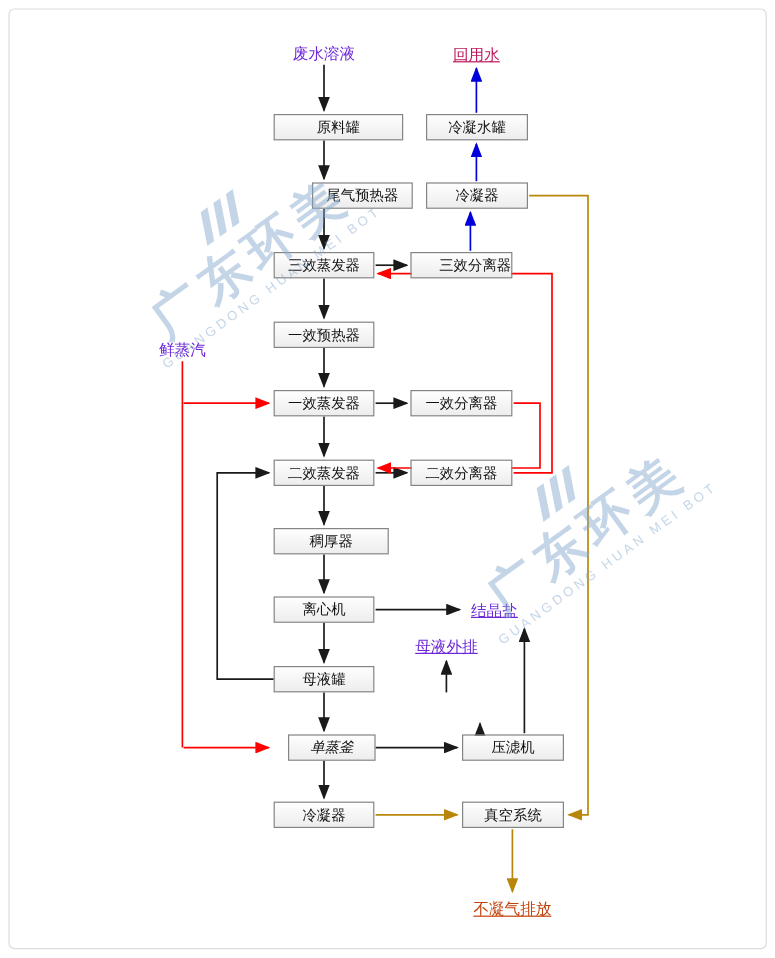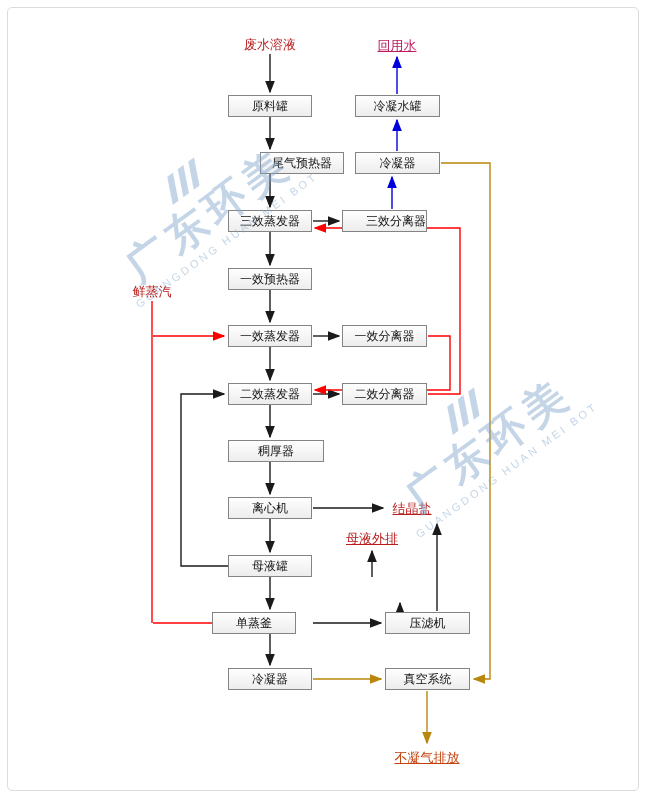--- a/index.html
+++ b/index.html
@@ -9,21 +9,21 @@
   }
   .frame{position:absolute;inset:7px;border:1px solid #dcdcdc;border-radius:5px;z-index:0;}
   .arrows{position:absolute;left:0;top:0;z-index:1;}
   .node{
     position:absolute;box-sizing:border-box;height:22px;
     background:linear-gradient(180deg,#fefefe 0%,#ededed 100%);
     border:1px solid #848484;text-align:center;font-size:12px;line-height:20px;
     color:#111;z-index:2;white-space:nowrap;
   }
   .flow-label{
-    position:absolute;transform:translateX(-50%);font-size:13px;color:#b91c1c;
+    position:absolute;transform:translateX(-50%);font-size:13px;color:#6d28d9;
     white-space:nowrap;z-index:2;line-height:15px;
   }
   .u{text-decoration:underline;}
   .blue{color:#be185d;}
   .gold{color:#c2410c;}
   .watermark{
     position:absolute;z-index:3;text-align:center;pointer-events:none;
     color:rgba(132,168,205,0.48);transform:rotate(-36deg);width:300px;
   }
   .wm-brand{font-size:42px;font-weight:bold;letter-spacing:6px;line-height:46px;}
@@ -97,35 +97,35 @@
     </g>
   </svg>
 
   <div class="flow-label" style="left:270px;top:37px;">废水溶液</div>
   <div class="flow-label blue u" style="left:397px;top:38px;">回用水</div>
   <div class="flow-label" style="left:152px;top:284px;">鲜蒸汽</div>
   <div class="flow-label u" style="left:412px;top:501px;">结晶盐</div>
   <div class="flow-label u" style="left:372px;top:531px;">母液外排</div>
   <div class="flow-label gold u" style="left:427px;top:750px;">不凝气排放</div>
 
-  <div class="node" style="left:228px;top:95px;width:84px;">原料罐</div>
+  <div class="node" style="left:228px;top:95px;width:108px;">原料罐</div>
   <div class="node" style="left:355px;top:95px;width:85px;">冷凝水罐</div>
   <div class="node" style="left:228px;top:152px;width:84px;margin-left:32px;">尾气预热器</div>
   <div class="node" style="left:355px;top:152px;width:85px;">冷凝器</div>
   <div class="node" style="left:228px;top:210px;width:84px;">三效蒸发器</div>
   <div class="node" style="left:342px;top:210px;width:85px;text-align:right;">三效分离器</div>
   <div class="node" style="left:228px;top:268px;width:84px;">一效预热器</div>
   <div class="node" style="left:228px;top:325px;width:84px;">一效蒸发器</div>
   <div class="node" style="left:342px;top:325px;width:85px;">一效分离器</div>
   <div class="node" style="left:228px;top:383px;width:84px;">二效蒸发器</div>
   <div class="node" style="left:342px;top:383px;width:85px;">二效分离器</div>
   <div class="node" style="left:228px;top:440px;width:96px;">稠厚器</div>
   <div class="node" style="left:228px;top:497px;width:84px;">离心机</div>
   <div class="node" style="left:228px;top:555px;width:84px;">母液罐</div>
-  <div class="node" style="left:212px;top:612px;width:84px;">单蒸釜</div>
+  <div class="node" style="left:240px;top:612px;width:73px;font-style:italic;">单蒸釜</div>
   <div class="node" style="left:385px;top:612px;width:85px;">压滤机</div>
   <div class="node" style="left:228px;top:668px;width:84px;">冷凝器</div>
   <div class="node" style="left:385px;top:668px;width:85px;">真空系统</div>
 
   <div class="watermark" style="left:52px;top:158px;">
     <svg class="wm-logo" width="62" height="34" viewBox="0 0 62 34">
       <g fill="currentColor">
         <path d="M8 30 L20 4 L27 4 L15 30 Z"></path>
         <path d="M21 30 L33 4 L40 4 L28 30 Z"></path>
         <path d="M34 30 L46 4 L53 4 L41 30 Z"></path>

